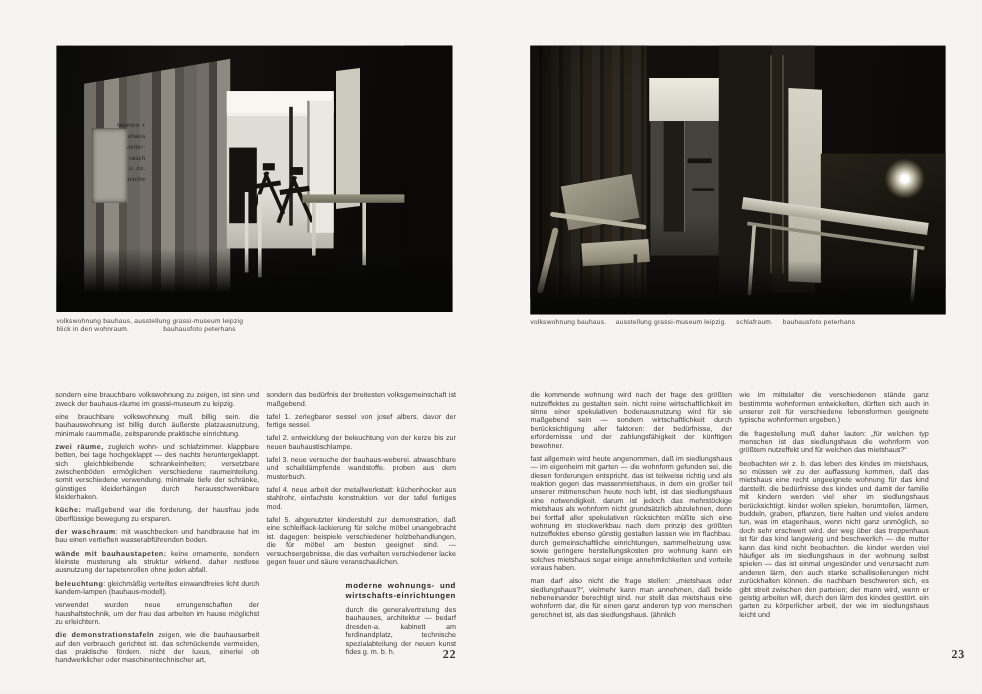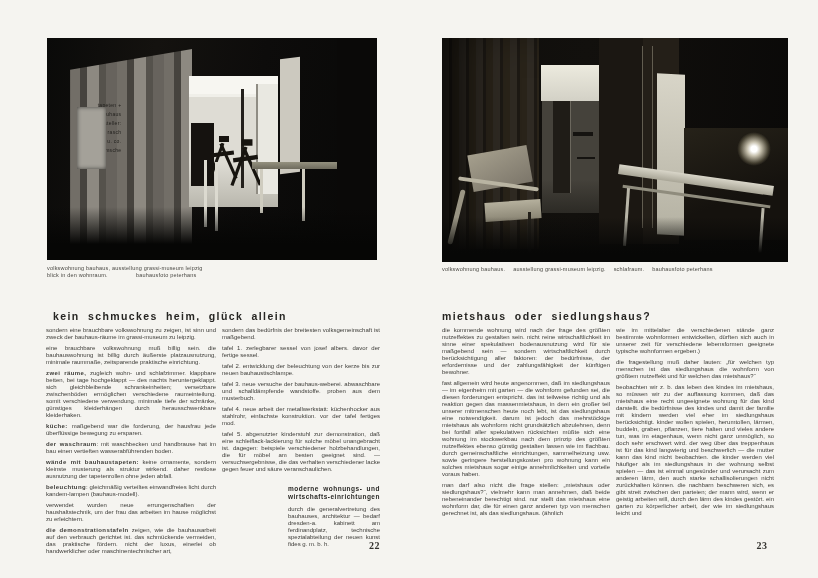--- a/index.html
+++ b/index.html
@@ -88,21 +88,21 @@
   .col-b{width:158px;}
   .col p{margin:0 0 4px 0;}
   .col b{letter-spacing:.4px;}
 
   .promo{margin-top:12px;margin-left:66px;width:92px;}
   .promo h3{margin:0 0 5px 0;font-size:6.5px;line-height:8px;font-weight:bold;color:#2b2a27;letter-spacing:.5px;}
   .promo p{text-align:justify;}
 
   .pagenum{position:absolute;top:540px;width:20px;font-size:10px;font-weight:bold;color:#34332f;text-align:right;letter-spacing:.5px;font-family:Liberation Serif, serif;}
   .pagenum-left{left:360px;}
-  .pagenum-right{left:752px;text-align:center;}
+  .pagenum-right{left:784px;}
 </style>
 </head>
 <body>
 
 <div class="spread">
 
   <div class="photo photo-left">
     <div class="lp-stripewall">
       <div class="lp-walltext">
         <div>tapeten + bauhaus</div>
@@ -143,21 +143,20 @@
   </div>
 
   <div class="caption caption-left">
     <div class="cap-row">volkswohnung bauhaus, ausstellung grassi-museum leipzig</div>
     <div class="cap-row">
       <span>blick in den wohnraum.</span>
       <span class="cap-abs">bauhausfoto peterhans</span>
     </div>
   </div>
 
-  <h1 class="headline headline-left">kein schmuckes heim, glück allein</h1>
 
   <div class="cols cols-left">
     <div class="col col-a">
       <p><span>sondern eine brauchbare volkswohnung zu zeigen, ist sinn und zweck der bauhaus-räume im grassi-museum zu leipzig.</span></p>
       <p><span>eine brauchbare volkswohnung muß billig sein. die bauhauswohnung ist billig durch äußerste platzausnutzung, minimale raummaße, zeitsparende praktische einrichtung.</span></p>
       <p><b>zwei räume,</b><span> zugleich wohn- und schlafzimmer. klappbare betten, bei tage hochgeklappt — des nachts heruntergeklappt. sich gleichbleibende schrankeinheiten; versetzbare zwischenböden ermöglichen verschiedene raumeinteilung. somit verschiedene verwendung. minimale tiefe der schränke, günstiges kleiderhängen durch herausschwenkbare kleiderhaken.</span></p>
       <p><b>küche:</b><span> maßgebend war die forderung, der hausfrau jede überflüssige bewegung zu ersparen.</span></p>
       <p><b>der waschraum</b><span>: mit waschbecken und handbrause hat im bau einen vertieften wasserabführenden boden.</span></p>
       <p><b>wände mit bauhaustapeten:</b><span> keine ornamente, sondern kleinste musterung als struktur wirkend. daher restlose ausnutzung der tapetenrollen ohne jeden abfall.</span></p>
       <p><b>beleuchtung</b><span>: gleichmäßig verteiltes einwandfreies licht durch kandem-lampen (bauhaus-modell).</span></p>
@@ -208,21 +207,20 @@
     <div class="rp-floor"></div>
   </div>
 
   <div class="caption caption-right">
     <span>volkswohnung bauhaus.</span>
     <span>ausstellung grassi-museum leipzig.</span>
     <span>schlafraum.</span>
     <span>bauhausfoto peterhans</span>
   </div>
 
-  <h1 class="headline headline-right">mietshaus oder siedlungshaus?</h1>
 
   <div class="cols cols-right">
     <div class="col col-a" style="width:168px;">
       <p><span>die kommende wohnung wird nach der frage des größten nutzeffektes zu gestalten sein. nicht reine wirtschaftlichkeit im sinne einer spekulativen bodenausnutzung wird für sie maßgebend sein — sondern wirtschaftlichkeit durch berücksichtigung aller faktoren: der bedürfnisse, der erfordernisse und der zahlungsfähigkeit der künftigen bewohner.</span></p>
       <p><span>fast allgemein wird heute angenommen, daß im siedlungshaus — im eigenheim mit garten — die wohnform gefunden sei, die diesen forderungen entspricht. das ist teilweise richtig und als reaktion gegen das massenmietshaus, in dem ein großer teil unserer mitmenschen heute noch lebt, ist das siedlungshaus eine notwendigkeit. darum ist jedoch das mehrstöckige mietshaus als wohnform nicht grundsätzlich abzulehnen, denn bei fortfall aller spekulativen rücksichten müßte sich eine wohnung im stockwerkbau nach dem prinzip des größten nutzeffektes ebenso günstig gestalten lassen wie im flachbau. durch gemeinschaftliche einrichtungen, sammelheizung usw. sowie geringere herstellungskosten pro wohnung kann ein solches mietshaus sogar einige annehmlichkeiten und vorteile voraus haben.</span></p>
       <p><span>man darf also nicht die frage stellen: „mietshaus oder siedlungshaus?“, vielmehr kann man annehmen, daß beide nebeneinander berechtigt sind. nur stellt das mietshaus eine wohnform dar, die für einen ganz anderen typ von menschen gerechnet ist, als das siedlungshaus. (ähnlich</span></p>
     </div>
     <div class="col col-b">
       <p><span>wie im mittelalter die verschiedenen stände ganz bestimmte wohnformen entwickelten, dürften sich auch in unserer zeit für verschiedene lebensformen geeignete typische wohnformen ergeben.)</span></p>
       <p><span>die fragestellung muß daher lauten: „für welchen typ menschen ist das siedlungshaus die wohnform von größtem nutzeffekt und für welchen das mietshaus?“</span></p>

